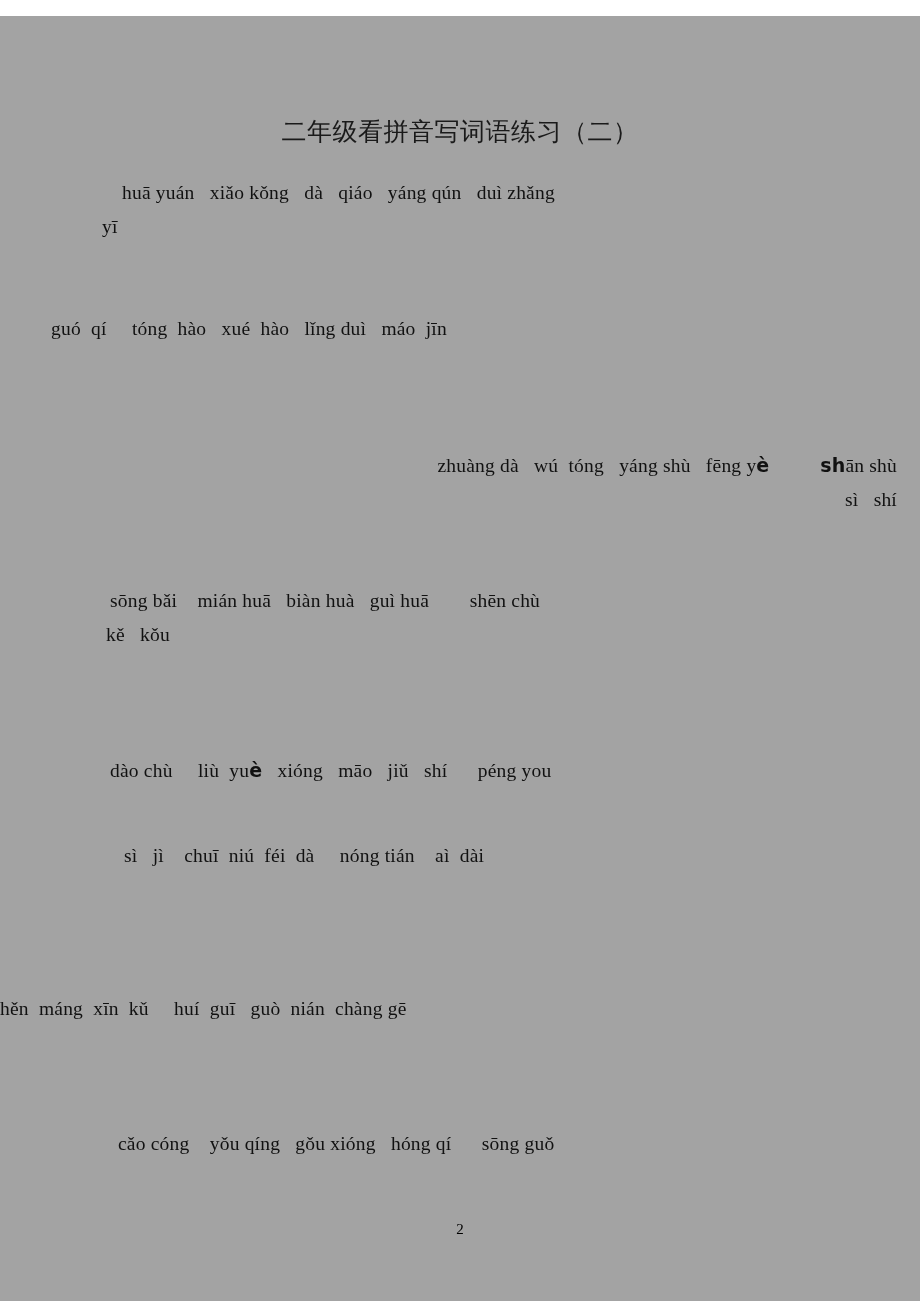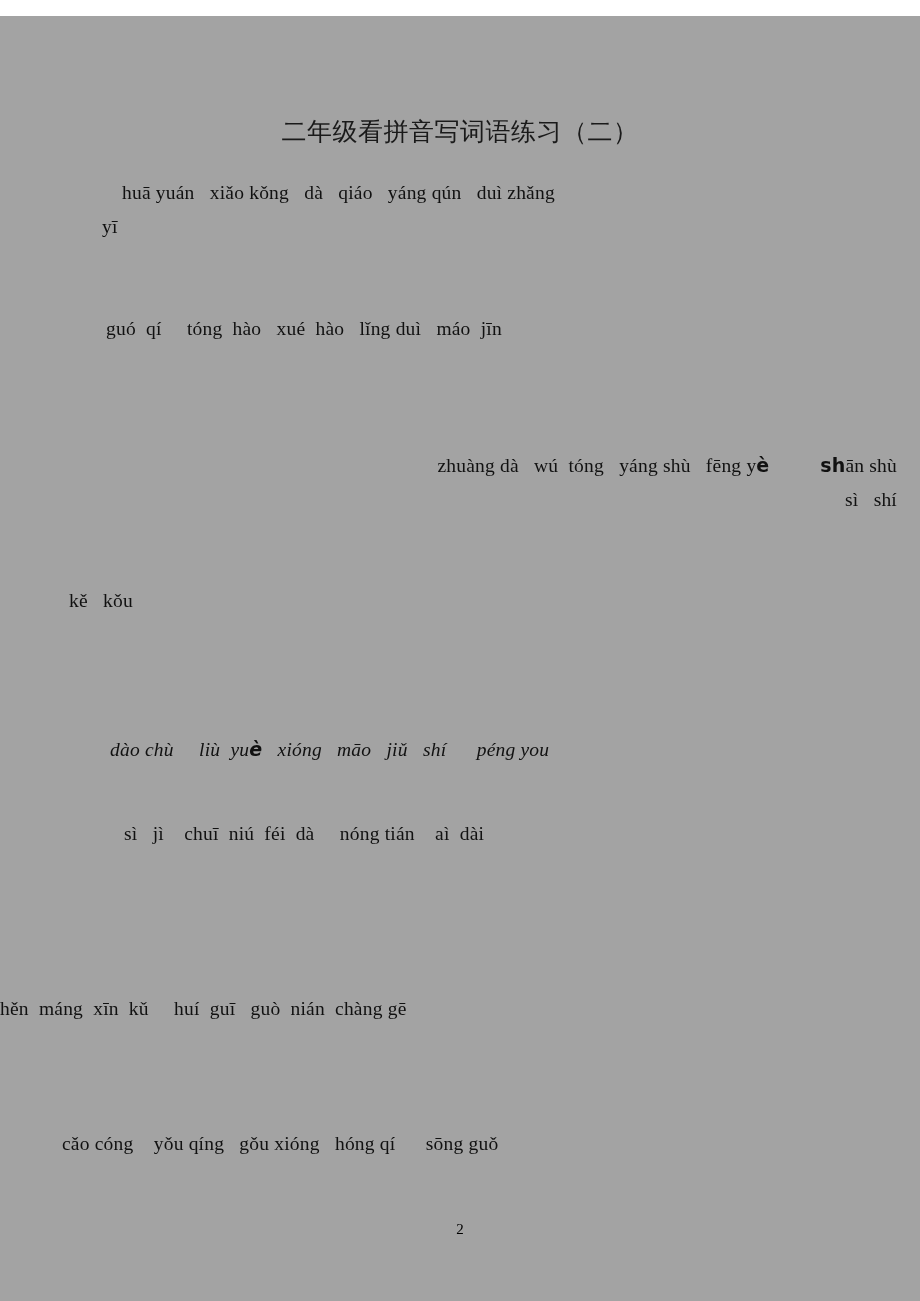--- a/index.html
+++ b/index.html
@@ -74,38 +74,39 @@
 <div class="page">
 
   <h1 class="doc-title">二年级看拼音写词语练习（二）</h1>
 
   <div id="exercise-list">
       <div class="ex-block" style="top: 160px;">
         <div class="ex-line" style="padding-left: 122px;">huā yuán   xiǎo kǒng   dà   qiáo   yáng qún   duì zhǎng</div>
         <div class="ex-line" style="padding-left: 102px;">yī</div>
       </div>
       <div class="ex-block" style="top: 296px;">
-        <div class="ex-line" style="padding-left: 106px;">guó  qí     tóng  hào   xué  hào   lǐng duì   máo  jīn</div>
+        <div class="ex-line" style="padding-left: 51px;">guó  qí     tóng  hào   xué  hào   lǐng duì   máo  jīn</div>
       </div>
       <div class="ex-block" style="top: 432px; text-align: right;">
         <div class="ex-line" style="padding-left: 110px;"><span>zhuàng dà   wú  tóng   yáng shù   fēng y</span><span class="bold">è</span><span>          </span><span class="bold">sh</span><span>ān shù</span></div>
         <div class="ex-line" style="">sì   shí</div>
       </div>
       <div class="ex-block" style="top: 568px;">
-        <div class="ex-line" style="padding-left: 69px;">kě   kǒu</div>
+        <div class="ex-line" style="padding-left: 110px;">sōng bǎi    mián huā   biàn huà   guì huā        shēn chù</div>
+        <div class="ex-line" style="padding-left: 106px;">kě   kǒu</div>
       </div>
-      <div class="ex-block" style="top: 716px; font-style: italic;">
+      <div class="ex-block" style="top: 737px;">
         <div class="ex-line" style="padding-left: 110px;"><span>dào chù     liù  yu</span><span class="bold">è</span><span>   xióng   māo   jiǔ   shí      péng you</span></div>
       </div>
-      <div class="ex-block" style="top: 801px;">
+      <div class="ex-block" style="top: 823px;">
         <div class="ex-line" style="padding-left: 124px;">sì   jì    chuī  niú  féi  dà     nóng tián    aì  dài</div>
       </div>
       <div class="ex-block" style="top: 976px;">
         <div class="ex-line" style="">hěn  máng  xīn  kǔ     huí  guī   guò  nián  chàng gē</div>
       </div>
       <div class="ex-block" style="top: 1111px;">
-        <div class="ex-line" style="padding-left: 62px;">cǎo cóng    yǒu qíng   gǒu xióng   hóng qí      sōng guǒ</div>
+        <div class="ex-line" style="padding-left: 118px;">cǎo cóng    yǒu qíng   gǒu xióng   hóng qí      sōng guǒ</div>
       </div>
     </div>
 
   <div class="page-number">2</div>
 
 </div>
 
 </body></html>

